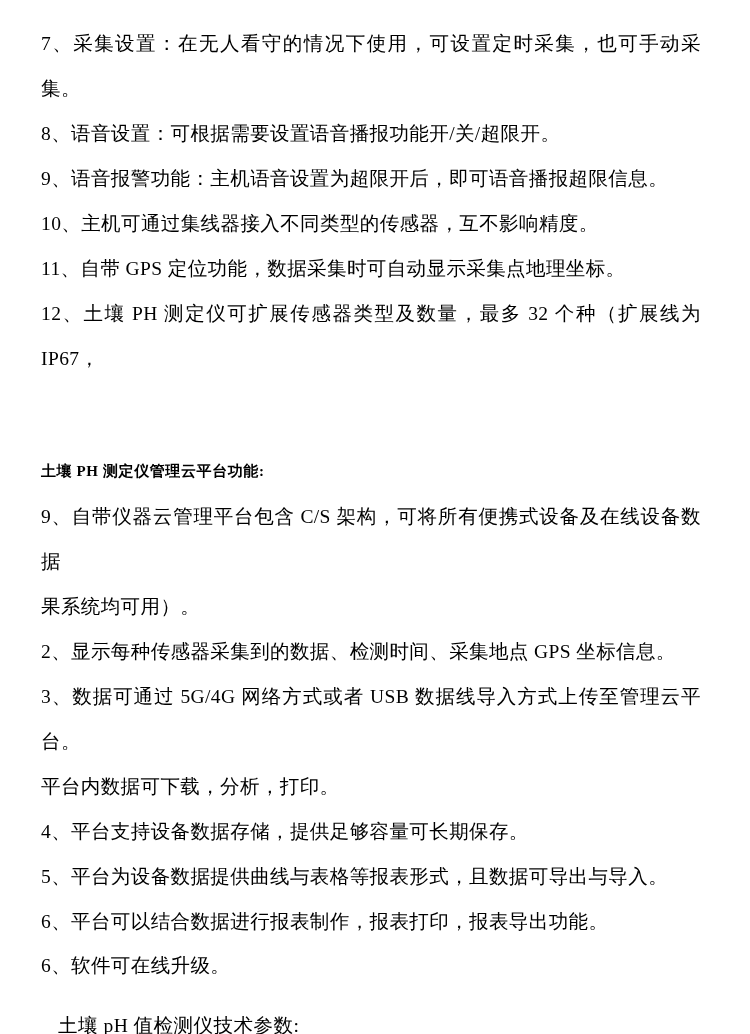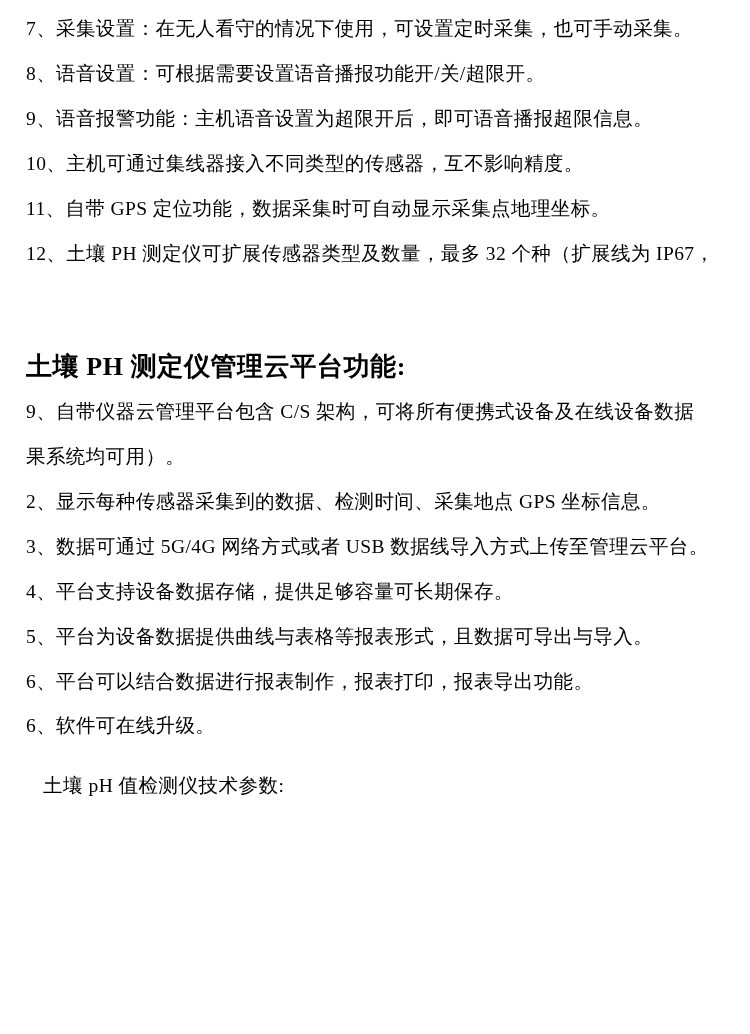--- a/index.html
+++ b/index.html
@@ -11,39 +11,39 @@
     width: 750px;
     height: 1034px;
     font-family: "Liberation Serif", "DejaVu Serif", serif;
     color: #000000;
     overflow: hidden;
   }
   .page {
     position: relative;
     width: 750px;
     height: 967px;
-    padding: 0;
+    padding: 15px;
     box-sizing: border-box;
   }
   .content {
     padding: 6px 34px 0 26px;
   }
   .para {
     font-size: 19.5px;
     line-height: 45px;
     letter-spacing: 0.4px;
     text-align: justify;
     margin: 0;
     white-space: normal;
   }
   .spacer-block {
     height: 68px;
   }
   .section-title {
-    font-size: 26px;
+    font-size: 15px;
     line-height: 45px;
     font-weight: bold;
     letter-spacing: 0.6px;
     margin: 0;
   }
   .tight {
     line-height: 44px;
   }
   .lastline {
     font-size: 19.5px;
@@ -66,20 +66,21 @@
     <p class="para">12、土壤 PH 测定仪可扩展传感器类型及数量，最多 32 个种（扩展线为 IP67，</p>
 
     <div class="spacer-block"></div>
 
     <p class="section-title">土壤 PH 测定仪管理云平台功能:</p>
 
     <p class="para">9、自带仪器云管理平台包含 C/S 架构，可将所有便携式设备及在线设备数据</p>
     <p class="para">果系统均可用）。</p>
     <p class="para">2、显示每种传感器采集到的数据、检测时间、采集地点 GPS 坐标信息。</p>
     <p class="para">3、数据可通过 5G/4G 网络方式或者 USB 数据线导入方式上传至管理云平台。</p>
+    <p class="para">平台内数据可下载，分析，打印。</p>
     <p class="para">4、平台支持设备数据存储，提供足够容量可长期保存。</p>
     <p class="para">5、平台为设备数据提供曲线与表格等报表形式，且数据可导出与导入。</p>
     <p class="para">6、平台可以结合数据进行报表制作，报表打印，报表导出功能。</p>
     <p class="para tight">6、软件可在线升级。</p>
 
     <p class="lastline">土壤 pH 值检测仪技术参数:</p>
 
   </div>
 </div>
 

